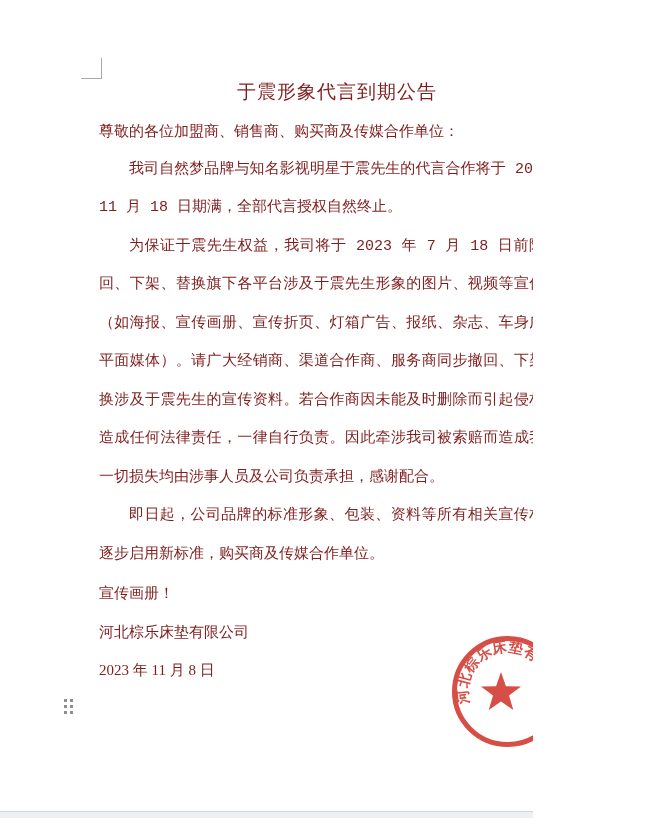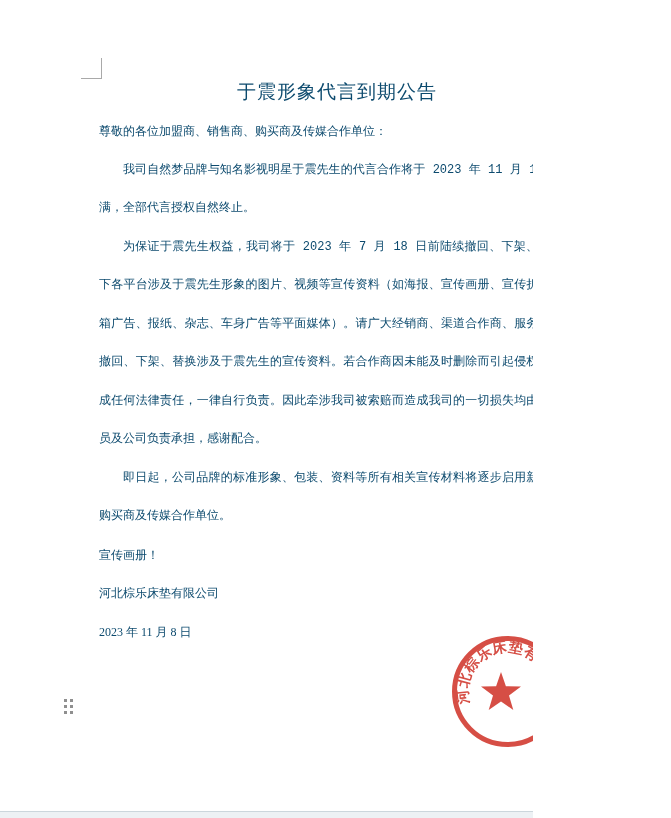--- a/index.html
+++ b/index.html
@@ -1,32 +1,32 @@
 <!DOCTYPE html>
 <html><head>
 <meta charset="utf-8">
 <style>
   html,body { margin:0; padding:0; background:#ffffff; }
   .screen {
     position:relative; width:533px; height:818px; background:#ffffff;
     overflow:hidden;
     font-family:"Liberation Serif","DejaVu Serif",serif;
-    color:#0c4a6e;
+    color:#7f1d1d;
   }
   
   .mark { position:absolute; width:20px; height:20px; }
   .mark-tl { left:81px; top:58px; border-right:1px solid #a9a9a9; border-bottom:1px solid #a9a9a9; }
   .mark-tr { left:571px; top:58px; border-left:1px solid #a9a9a9; border-bottom:1px solid #a9a9a9; }
 
   .doc { position:absolute; left:99px; top:72px; width:476px; }
   .doc-title {
     margin:0; font-size:19px; font-weight:normal;
     line-height:40px; text-align:center; letter-spacing:1px;
   }
-  .doc p { margin:0; font-size:12px; line-height:38.5px; text-align:justify; }
+  .doc p { margin:0; font-size:15px; line-height:38.5px; text-align:justify; }
   .doc p.indent { text-indent:2em;font-family:Liberation Mono, monospace; }
   .closing { margin-top:8px; }
   .sig-company { text-align:right; padding-right:18px; }
   .sig-date { text-align:right; padding-right:26px; }
 
   
   .stamp {
     position:absolute; left:450px; top:634px;
     opacity:0.86; mix-blend-mode:multiply;
   }

